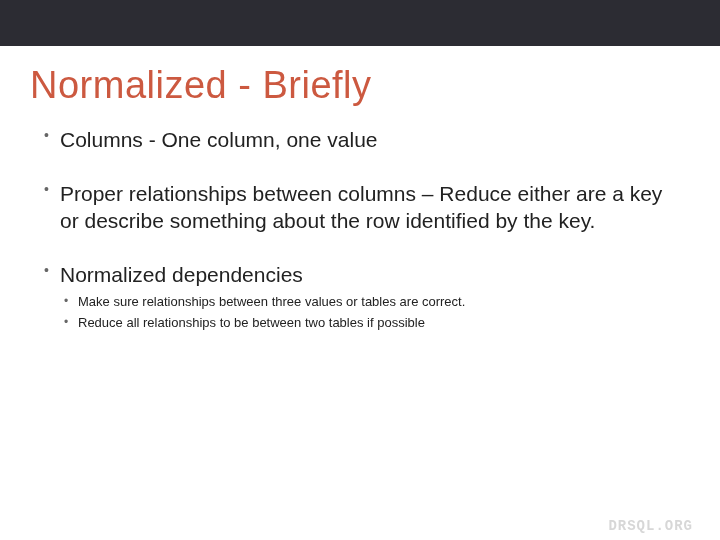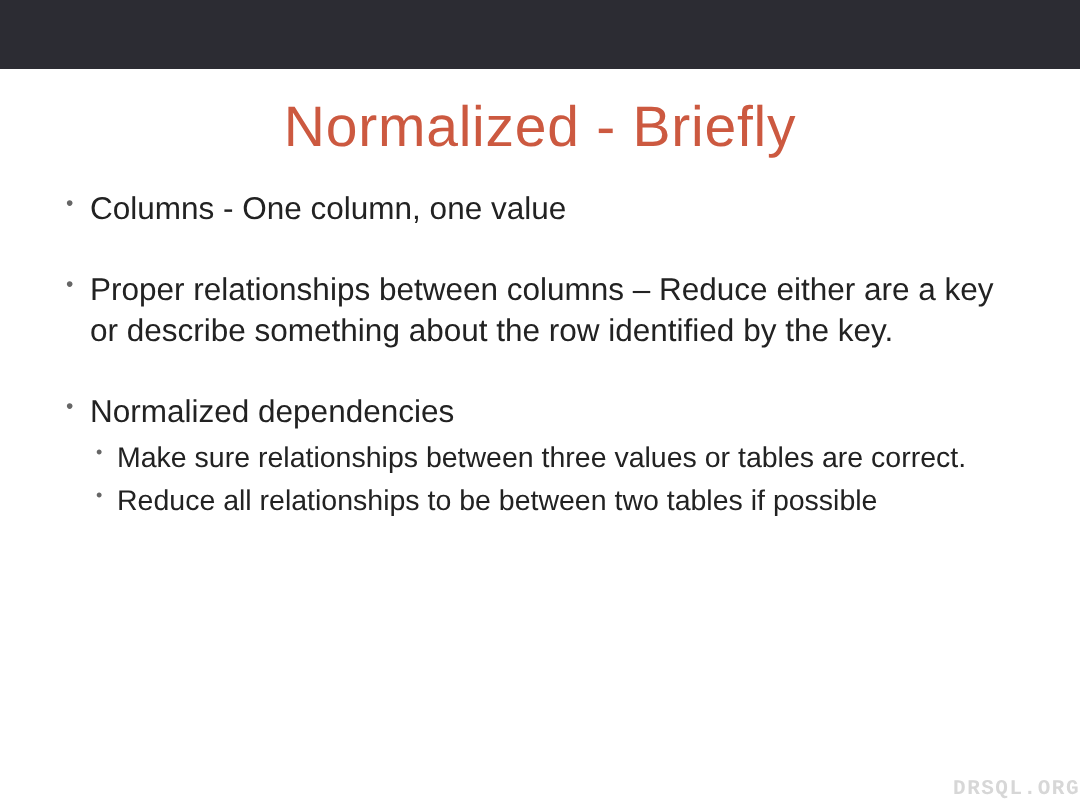--- a/index.html
+++ b/index.html
@@ -20,21 +20,20 @@
   }
   .content {
     padding: 18px 30px 0 30px;
   }
   .title {
     font-size: 38px;
     font-weight: 400;
     color: #cc5940;
     margin: 0 0 20px 0;
     letter-spacing: 0.5px;
-    text-align: center;
   }
   ul.main {
     list-style: none;
     padding: 0;
     margin: 12px;
   }
   ul.main > li {
     position: relative;
     padding-left: 18px;
     font-size: 21px;
@@ -51,36 +50,36 @@
     color: #666;
   }
   ul.sub {
     list-style: none;
     padding: 0;
     margin: 6px 0 0 0;
   }
   ul.sub > li {
     position: relative;
     padding-left: 18px;
-    font-size: 19px;
+    font-size: 13px;
     line-height: 1.3;
     margin-top: 4px;
     color: #222;
   }
   ul.sub > li::before {
     content: "•";
     position: absolute;
     left: 4px;
     top: 0;
     font-size: 12px;
     color: #666;
   }
   .watermark {
     position: absolute;
-    right: 0;
+    right: 27px;
     bottom: 6px;
     font-family: "Courier New", monospace;
     font-size: 14px;
     letter-spacing: 1px;
     color: #d7d7d7;
     font-weight: bold;
   }
 </style>
 </head>
 <body>

